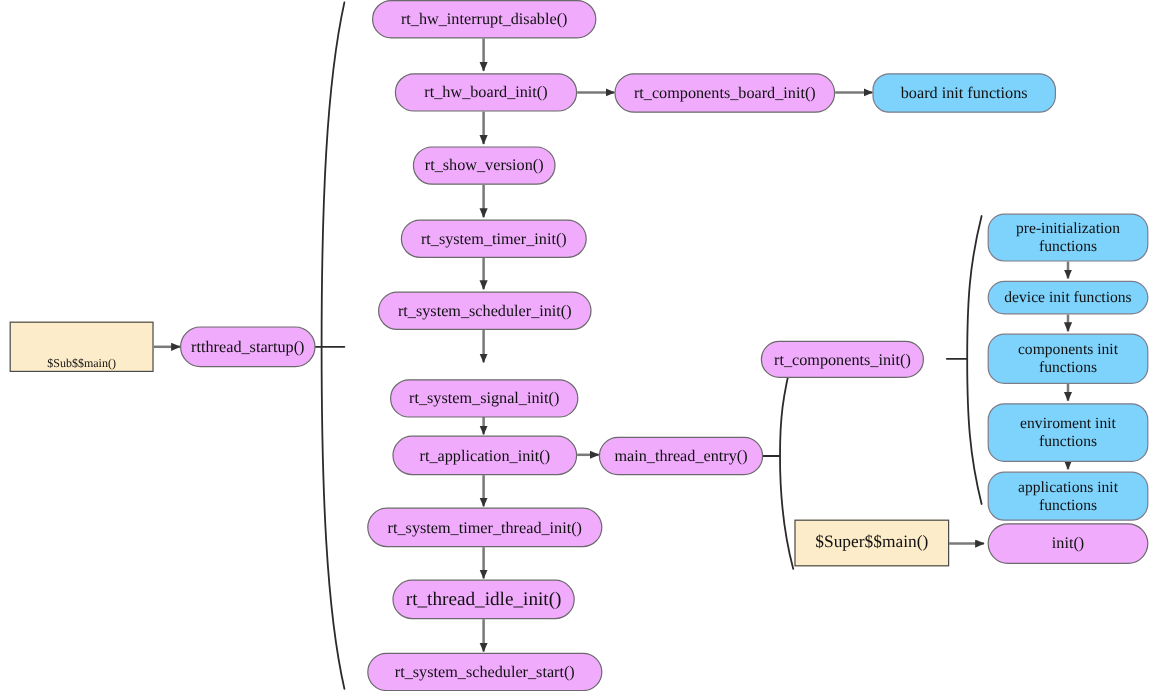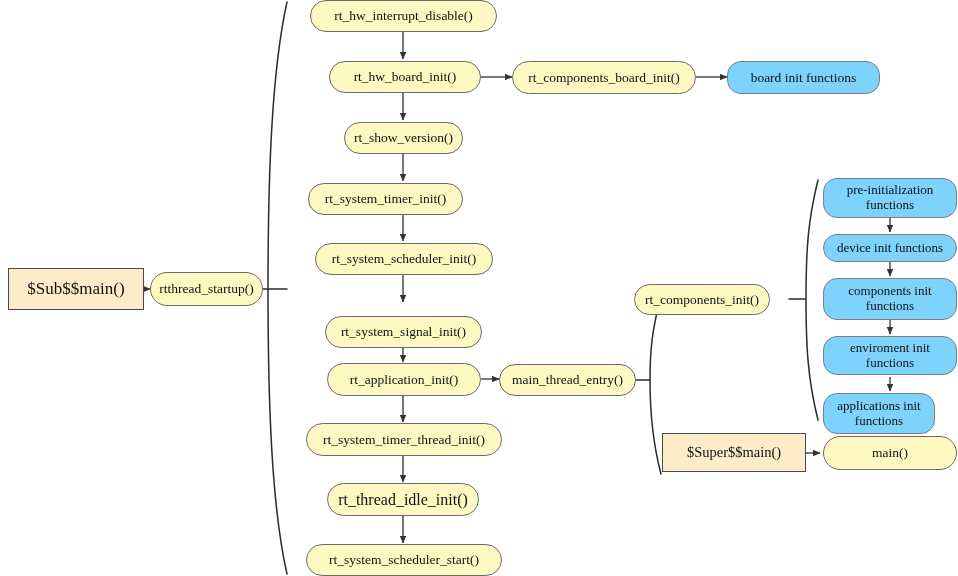--- a/index.html
+++ b/index.html
@@ -29,21 +29,21 @@
     align-items: center;
     justify-content: center;
     text-align: center;
     line-height: 1.12;
     color: #111111;
     font-family: "Liberation Serif", "DejaVu Serif", serif;
   }
   .node.rounded {
     border: 1.4px solid #6a6a6a;
     border-radius: 999px;
-    background: #fef9c3;
+    background: #f0abfc;
   }
   .node.rounded.blue {
     background: #7dd3fc;
     border-color: #7c7c8a;
     border-radius: 14px;
   }
   .node.rect {
     border: 1.5px solid #4a4a4a;
     border-radius: 0;
     background: #fdecca;
@@ -99,41 +99,41 @@
       <line x1="263" y1="289" x2="287" y2="289"></line>
 
       <path d="M 661,296 C 652,330 650,350 650,380 C 650,410 652,440 661,474"></path>
       <line x1="636" y1="380" x2="650" y2="380"></line>
 
       <path d="M 818,180 C 808,220 806,250 806,299 C 806,348 808,380 818,420"></path>
       <line x1="789" y1="299" x2="806" y2="299"></line>
     </g>
   </svg>
 
-  <div class="node rect" style="left:8px; top:268px; width:136px; height:42px; font-size:17px;">
+  <div class="node rect" style="left:8px; top:268px; width:120px; height:42px; font-size:10px;align-items:flex-end;">
     <span class="lbl">$Sub$$main()</span>
   </div>
 
   <div class="node rounded" style="left:150px; top:272px; width:113px; height:34px; font-size:13.5px;">
     <span class="lbl">rtthread_startup()</span>
   </div>
 
   <div class="node rounded" style="left:310px; top:0px; width:187px; height:32px; font-size:13.5px;">
     <span class="lbl">rt_hw_interrupt_disable()</span>
   </div>
 
   <div class="node rounded" style="left:329px; top:61px; width:152px; height:32px; font-size:13.5px;">
     <span class="lbl">rt_hw_board_init()</span>
   </div>
 
   <div class="node rounded" style="left:344px; top:122px; width:119px; height:32px; font-size:13.5px;">
     <span class="lbl">rt_show_version()</span>
   </div>
 
-  <div class="node rounded" style="left:308px; top:183px; width:155px; height:32px; font-size:13.5px;">
+  <div class="node rounded" style="left:334px; top:183px; width:155px; height:32px; font-size:13.5px;">
     <span class="lbl">rt_system_timer_init()</span>
   </div>
 
   <div class="node rounded" style="left:315px; top:243px; width:178px; height:32px; font-size:13.5px;">
     <span class="lbl">rt_system_scheduler_init()</span>
   </div>
 
   <div class="node rounded" style="left:325px; top:303px; width:157px; height:32px; font-size:13.5px;margin-top:13px;">
     <span class="lbl">rt_system_signal_init()</span>
   </div>
@@ -163,45 +163,45 @@
   </div>
 
   <div class="node rounded" style="left:499px; top:364px; width:137px; height:32px; font-size:13.5px;">
     <span class="lbl">main_thread_entry()</span>
   </div>
 
   <div class="node rounded" style="left:634px; top:284px; width:136px; height:31px; font-size:13.5px;">
     <span class="lbl">rt_components_init()</span>
   </div>
 
-  <div class="node rect" style="left:662px; top:433px; width:144px; height:39px; font-size:14.5px;">
+  <div class="node rect" style="left:662px; top:433px; width:129px; height:39px; font-size:14.5px;">
     <span class="lbl">$Super$$main()</span>
   </div>
 
   <div class="node rounded" style="left:823px; top:436px; width:134px; height:34px; font-size:13.5px;">
-    <span class="lbl">main()</span>
+    <span class="lbl">init()</span>
   </div>
 
   <div class="node rounded blue" style="left:823px; top:178px; width:134px; height:40px; font-size:13px;">
     <span class="lbl">pre-initialization
 functions</span>
   </div>
 
   <div class="node rounded blue" style="left:823px; top:234px; width:134px; height:28px; font-size:13px;">
     <span class="lbl">device init functions</span>
   </div>
 
   <div class="node rounded blue" style="left:823px; top:278px; width:134px; height:42px; font-size:13px;">
     <span class="lbl">components init
 functions</span>
   </div>
 
-  <div class="node rounded blue" style="left:823px; top:336px; width:134px; height:39px; font-size:13px;">
+  <div class="node rounded blue" style="left:823px; top:336px; width:134px; height:49px; font-size:13px;">
     <span class="lbl">enviroment init
 functions</span>
   </div>
 
-  <div class="node rounded blue" style="left:823px; top:393px; width:112px; height:41px; font-size:13px;">
+  <div class="node rounded blue" style="left:823px; top:393px; width:134px; height:41px; font-size:13px;">
     <span class="lbl">applications init
 functions</span>
   </div>
 
 </div>
 
 </body></html>

